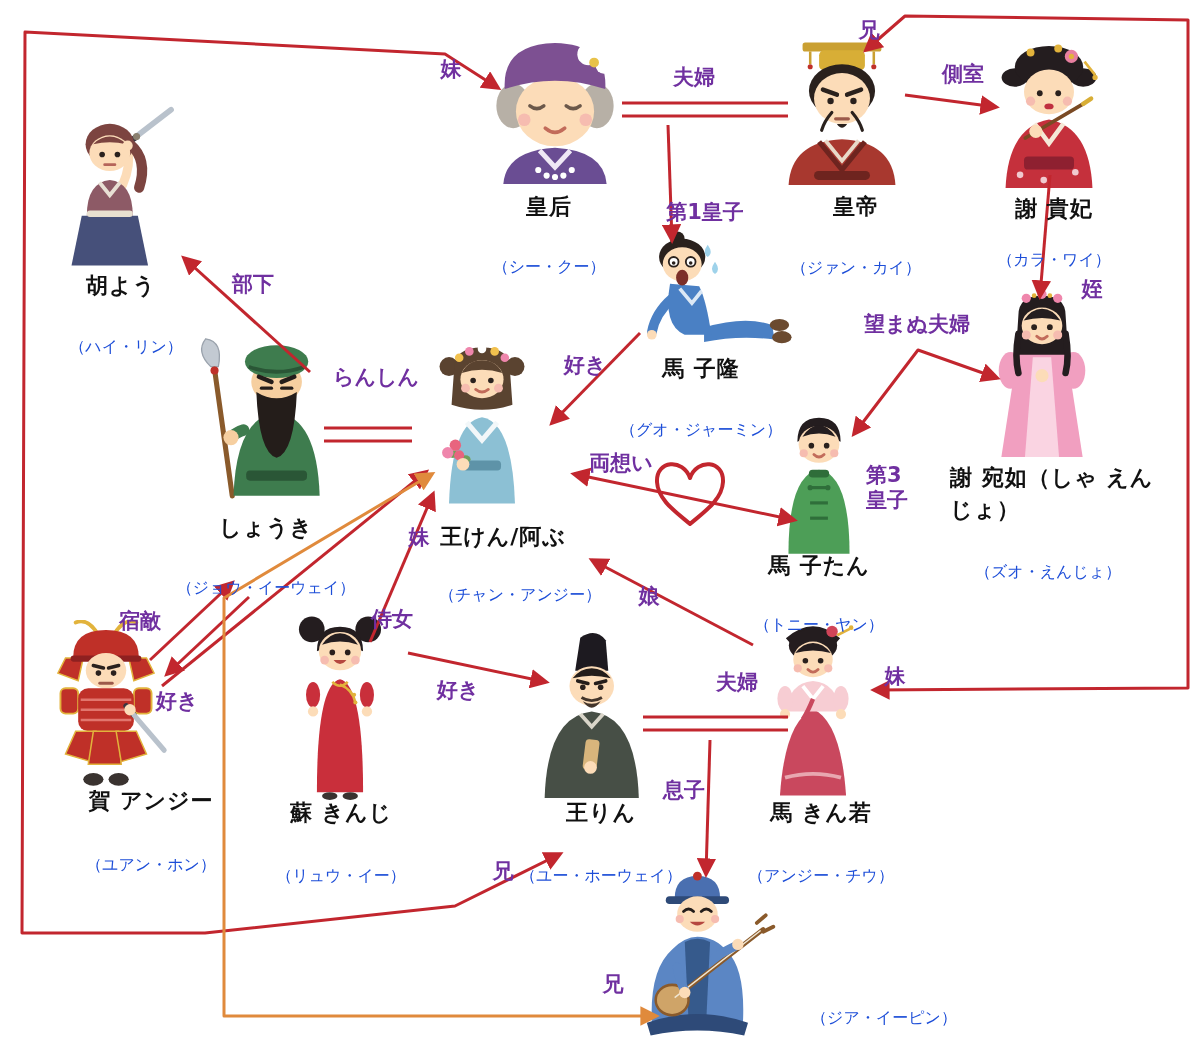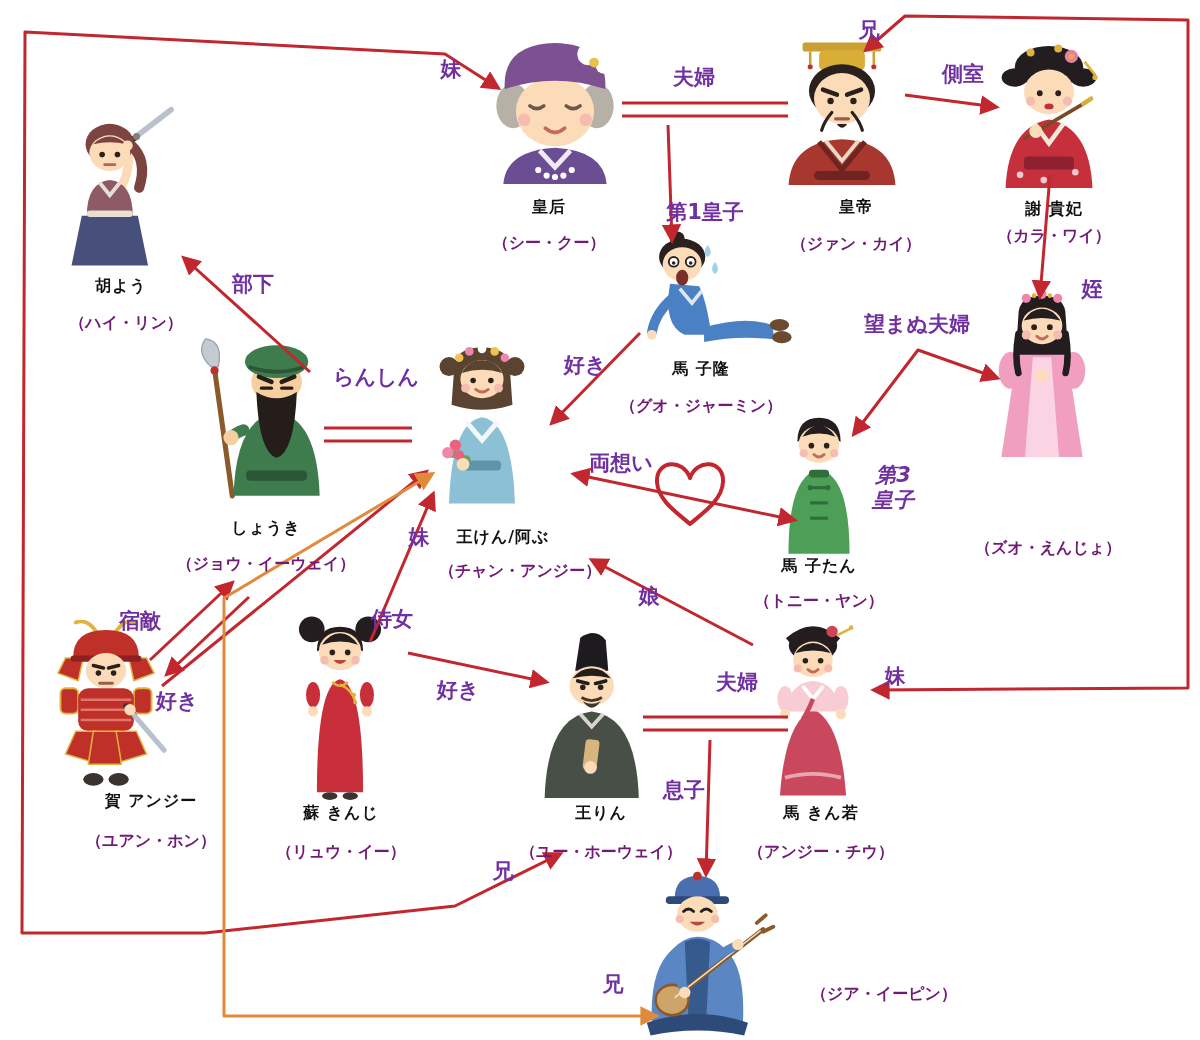--- a/index.html
+++ b/index.html
@@ -1,27 +1,27 @@
 <!DOCTYPE html>
 <html><head>
 <meta charset="utf-8">
 <style>
   html,body{margin:0;padding:0;background:#fff;}
   .canvas{position:relative;width:1200px;height:1040px;background:#ffffff;overflow:hidden;
           font-family:"DejaVu Sans",sans-serif;}
   .fig{position:absolute;z-index:2;}
   #arrows{position:absolute;left:0;top:0;z-index:3;pointer-events:none;}
-  .name{position:absolute;z-index:4;transform:translate(-50%,-50%);font-weight:700;font-size:16px;
+  .name{position:absolute;z-index:4;transform:translate(-50%,-50%);font-weight:700;font-size:22px;
         color:#111;white-space:nowrap;letter-spacing:1px;}
   .name.block{transform:none;white-space:normal;width:224px;text-align:left;line-height:1.45;}
-  .romaji{position:absolute;z-index:4;transform:translate(-50%,-50%);font-weight:700;font-size:16px;
-        color:#701a75;white-space:nowrap;}
+  .romaji{position:absolute;z-index:4;transform:translate(-50%,-50%);font-weight:400;font-size:16px;
+        color:#1d4ed8;white-space:nowrap;margin-top:24px;}
   .rel{position:absolute;z-index:5;transform:translate(-50%,-50%);font-weight:700;font-size:21px;
         color:#7030a0;white-space:nowrap;}
-  .rel.wrap{white-space:normal;width:54px;text-align:center;line-height:1.2;font-style:italic;}
+  .rel.wrap{white-space:normal;width:54px;text-align:left;line-height:1.2;}
 </style>
 </head>
 <body>
 
 <div class="canvas">
 
   <svg class="fig" style="left:478px;top:36px" width="154" height="148" viewBox="0 0 110 106">
     <ellipse cx="25" cy="50" rx="12" ry="16" fill="#b7b0a6"></ellipse>
       <ellipse cx="85" cy="50" rx="12" ry="16" fill="#b7b0a6"></ellipse>
     <ellipse cx="55" cy="54" rx="28" ry="25" fill="#fcdcb8"></ellipse>
@@ -385,20 +385,21 @@
 
   <div class="name" style="left:1054px;top:209px">謝 貴妃</div>
   <div class="romaji" style="left:1054px;top:236px">（カラ・ワイ）</div>
 
   <div class="name" style="left:121px;top:286px">胡よう</div>
   <div class="romaji" style="left:126px;top:323px">（ハイ・リン）</div>
 
   <div class="name" style="left:701px;top:369px">馬 子隆</div>
   <div class="romaji" style="left:701px;top:406px">（グオ・ジャーミン）</div>
 
+  <div class="name block" style="left:950px;top:462px">謝 宛如（しゃ えんじょ）</div>
   <div class="romaji" style="left:1048px;top:548px">（ズオ・えんじょ）</div>
 
   <div class="name" style="left:266px;top:528px">しょうき</div>
   <div class="romaji" style="left:266px;top:564px">（ジョウ・イーウェイ）</div>
 
   <div class="name" style="left:503px;top:537px">王けん/阿ぶ</div>
   <div class="romaji" style="left:520px;top:571px">（チャン・アンジー）</div>
 
   <div class="name" style="left:819px;top:566px">馬 子たん</div>
   <div class="romaji" style="left:819px;top:601px">（トニー・ヤン）</div>

